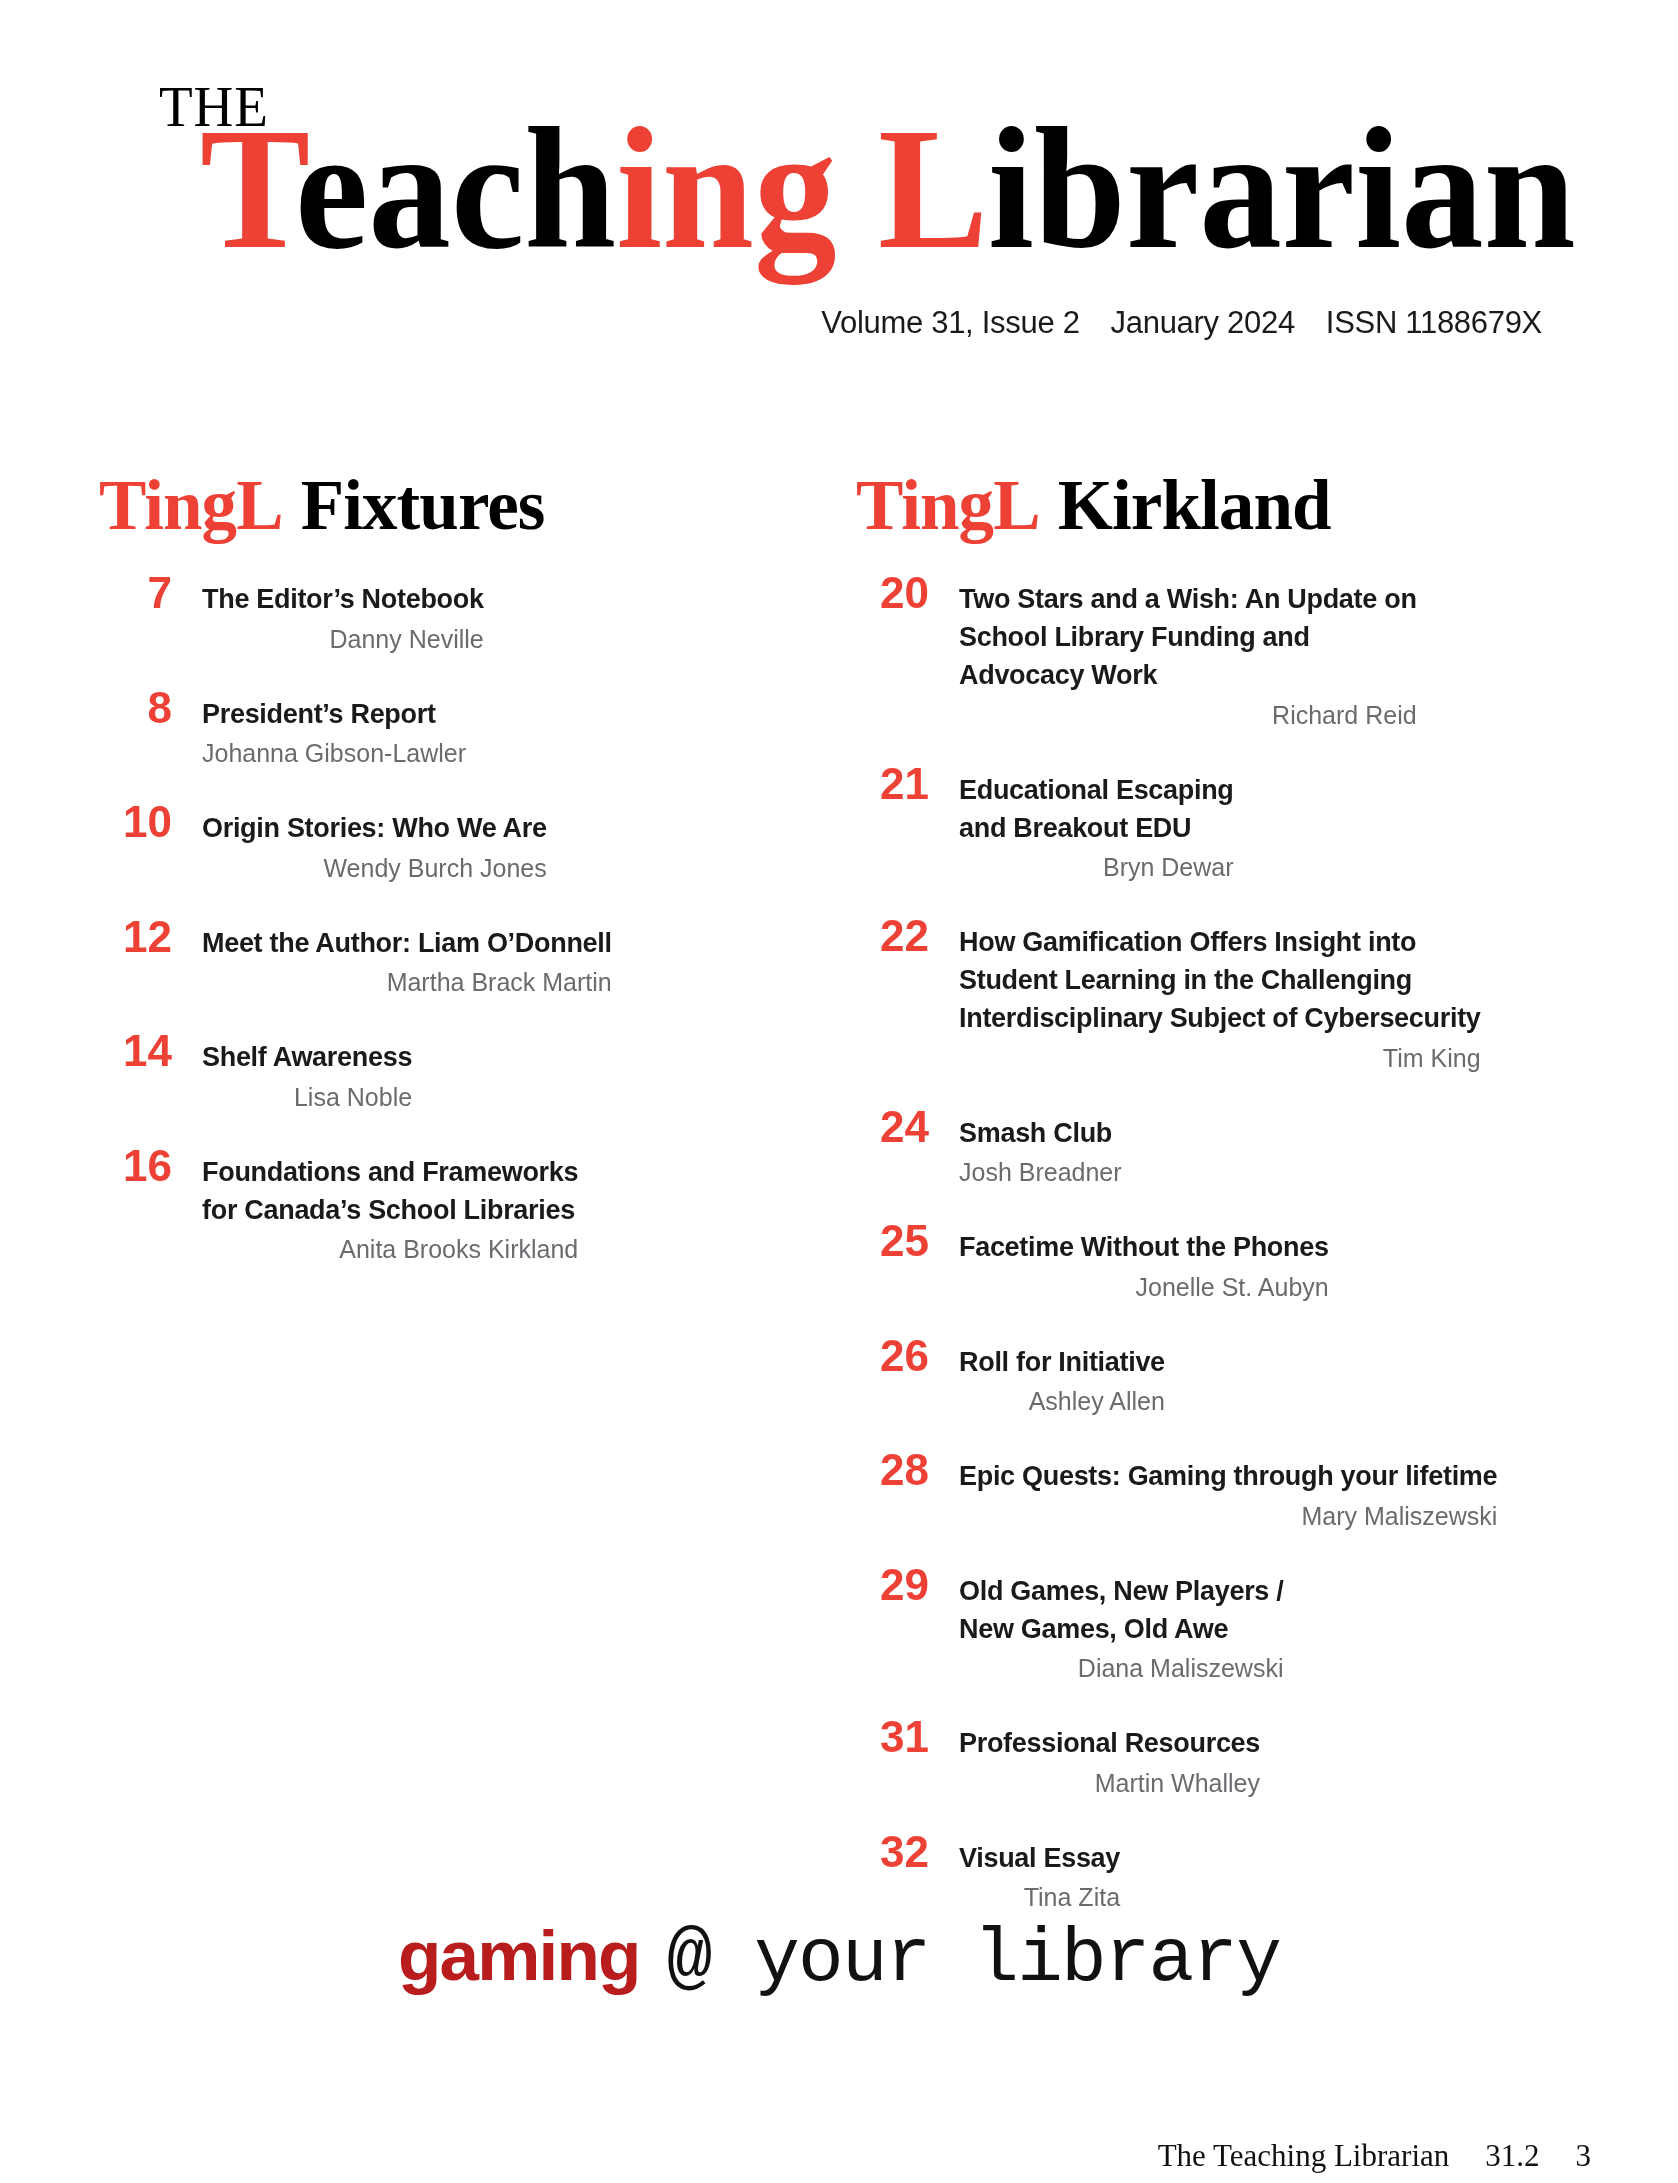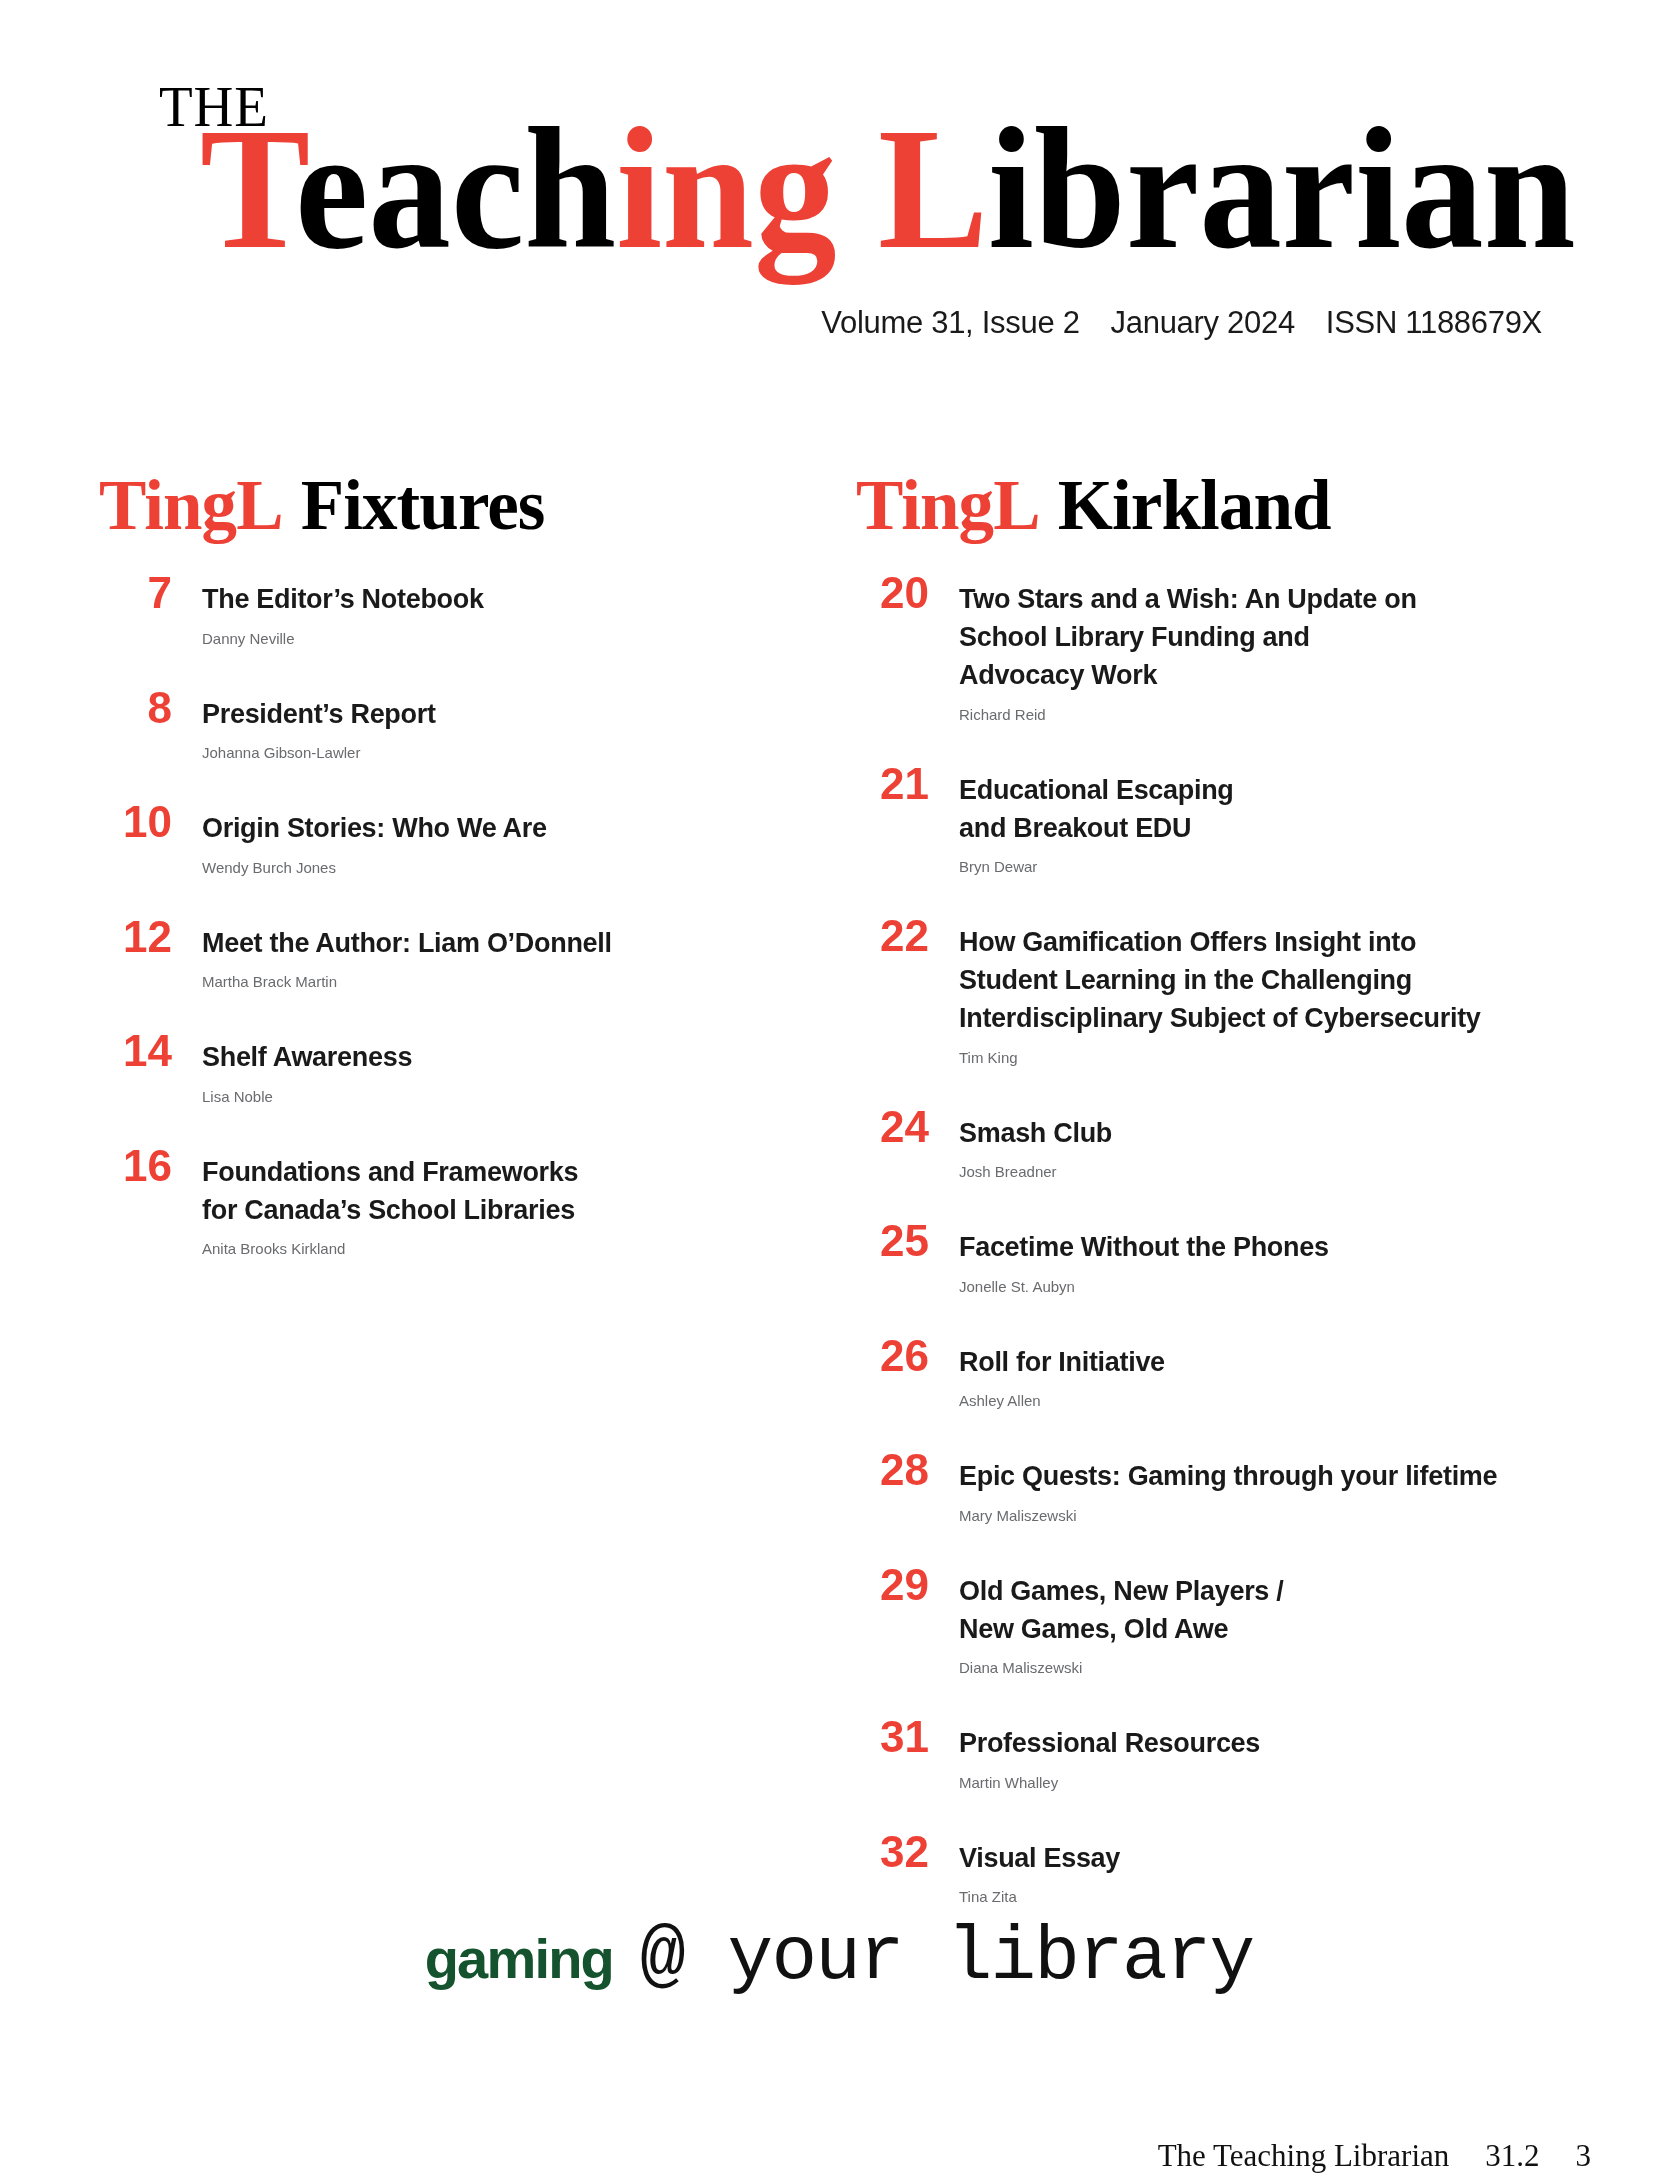--- a/index.html
+++ b/index.html
@@ -56,31 +56,32 @@
     flex:0 0 73px;width:73px;text-align:right;
     font-size:44px;font-weight:700;line-height:38px;
     color:var(--accent);margin-right:30px;
   }
   .toc-title{
     font-size:27px;font-weight:700;line-height:38px;
     letter-spacing:-0.3px;color:var(--title-ink);
     white-space:pre-line;
   }
   .toc-author{
-    font-size:15px;line-height:32px;margin-top:4.5px;
+    font-size:25px;line-height:32px;margin-top:4.5px;
     color:var(--author-ink);
+    text-align:right;
   }
   
   .banner{
     position:absolute;left:0;right:0;top:1915px;
     display:flex;justify-content:center;align-items:baseline;gap:27px;
   }
   .banner-bold{
     font-family:"Liberation Sans",sans-serif;
-    font-weight:700;font-size:56px;letter-spacing:-1.8px;color:#14532d;
+    font-weight:700;font-size:71px;letter-spacing:-1.8px;color:#b91c1c;
   }
   .banner-mono{
     font-family:"Liberation Mono","DejaVu Sans Mono",monospace;
     font-size:76px;letter-spacing:-1.8px;color:#111;white-space:pre;
   }
   
   .footer{
     position:absolute;top:2138px;right:87px;
     display:flex;align-items:baseline;gap:36px;
     font-family:"Liberation Serif","DejaVu Serif",serif;

